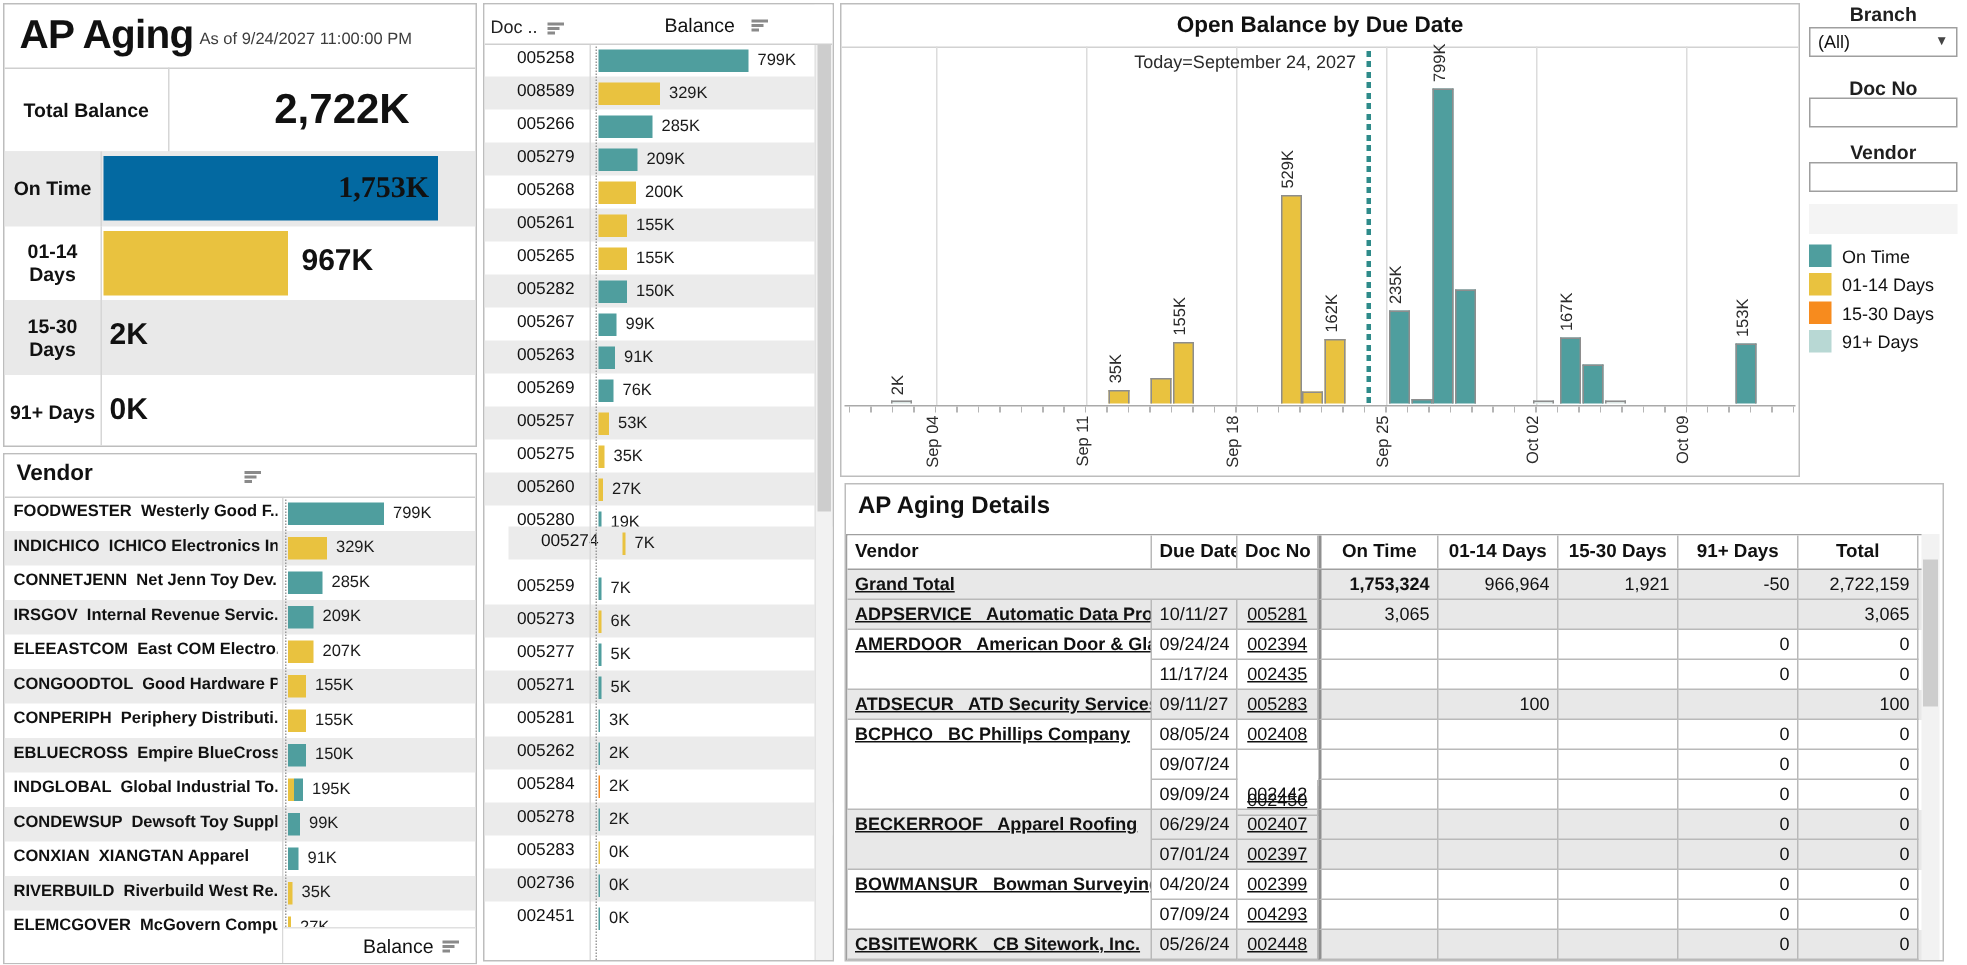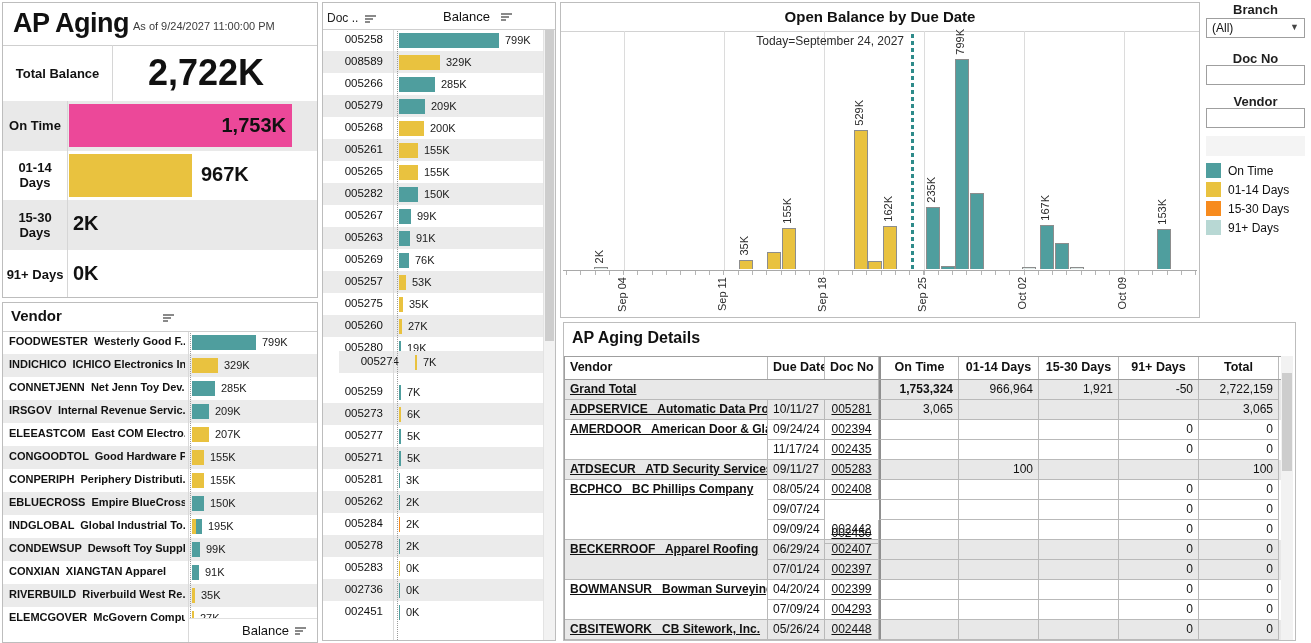--- a/index.html
+++ b/index.html
@@ -8,22 +8,22 @@
   .panel{position:absolute;background:#fff;border:1px solid #bdbdbd;box-sizing:border-box;overflow:hidden;}
 
   
   #kpi-panel{left:2px;top:2px;width:316px;height:296px;}
   .kpi-title-row{position:absolute;left:0;top:0;width:100%;height:42px;border-bottom:1px solid #cfcfcf;}
   .kpi-title{position:absolute;left:10px;top:5px;font-size:27px;font-weight:bold;letter-spacing:-0.5px;}
   .kpi-asof{position:absolute;left:130px;top:17px;font-size:11px;color:#3c3c3c;}
   .kpi-total-row{position:absolute;left:0;top:42px;width:100%;height:56px;border-bottom:1px solid #d6d6d6;}
   .kpi-total-label{position:absolute;left:0;top:0;width:110px;height:100%;border-right:1px solid #d6d6d6;
       display:flex;align-items:center;justify-content:center;font-size:13px;font-weight:bold;box-sizing:border-box;}
-  .kpi-total-value{position:absolute;left:100px;top:0;width:206px;height:100%;display:flex;align-items:center;justify-content:center;
-      font-size:36px;font-weight:bold;}
+  .kpi-total-value{position:absolute;left:122px;top:0;width:206px;height:100%;display:flex;align-items:center;justify-content:center;
+      font-size:28px;font-weight:bold;}
   .kpi-row{position:absolute;left:0;width:100%;height:49.5px;}
   .kpi-row.shade{background:#e9e9e9;}
   .kpi-row-label{position:absolute;left:0;top:0;width:65px;height:100%;border-right:1px solid #d6d6d6;display:flex;
       align-items:center;justify-content:center;text-align:center;font-size:13px;font-weight:bold;line-height:15px;box-sizing:border-box;}
   .kpi-bar{position:absolute;left:66px;top:3px;height:43px;display:flex;align-items:center;justify-content:flex-end;}
   .kpi-bar-value{font-size:20px;font-weight:bold;padding-right:6px;}
   .kpi-out-value{position:absolute;top:12px;font-size:20px;font-weight:bold;}
 
   
   #vendor-panel{left:2px;top:302px;width:316px;height:341px;}
@@ -115,21 +115,21 @@
       <span class="kpi-title">AP Aging</span>
       <span class="kpi-asof">As of 9/24/2027 11:00:00 PM</span>
     </div>
     <div class="kpi-total-row">
       <div class="kpi-total-label">Total Balance</div>
       <div class="kpi-total-value">2,722K</div>
     </div>
     <div id="kpi-rows">
         <div class="kpi-row shade" style="top: 98px;">
           <div class="kpi-row-label">On Time</div>
-          <div class="kpi-bar" style="width: 223px; background: #ec4899;">
+          <div class="kpi-bar" style="width: 223px; background: #0369a1; font-family: Liberation Serif, serif;">
             <div class="kpi-bar-value">1,753K</div>
           </div>
         </div>
         <div class="kpi-row" style="top: 147.5px;">
           <div class="kpi-row-label">01-14 Days</div>
           <div class="kpi-bar" style="width: 123px; background: rgb(233, 194, 63);"></div>
           <div class="kpi-out-value" style="left: 198px;">967K</div>
         </div>
         <div class="kpi-row shade" style="top: 197px;">
           <div class="kpi-row-label">15-30 Days</div>

